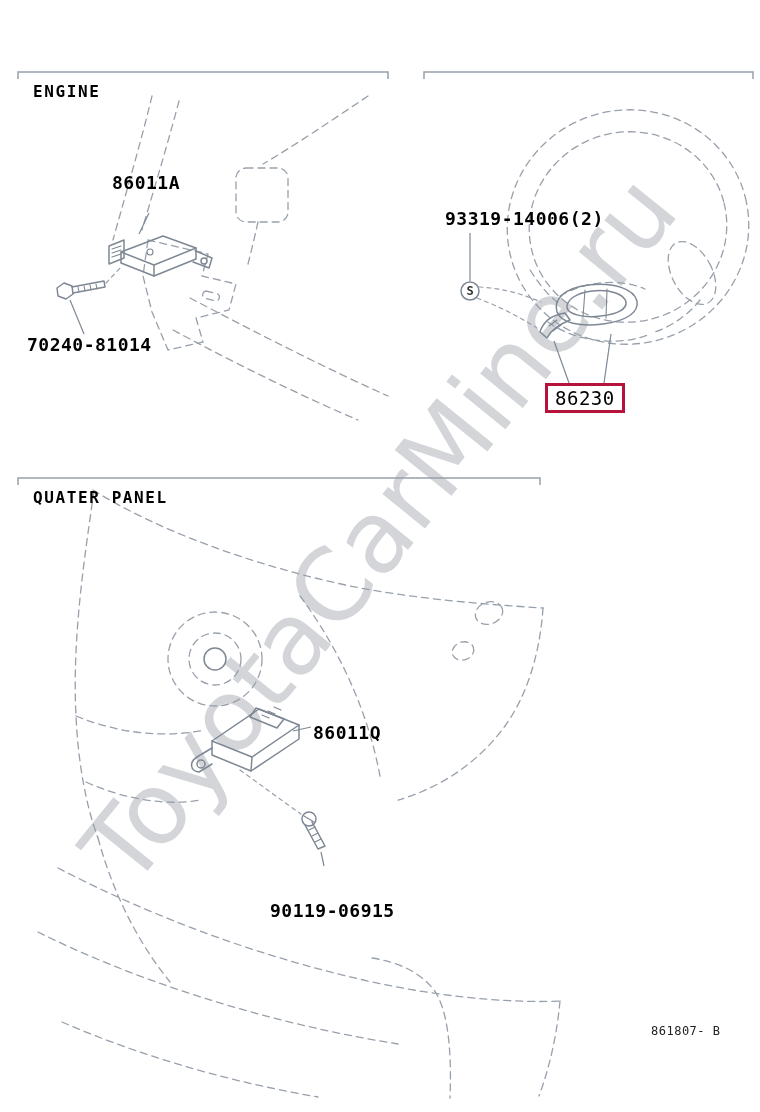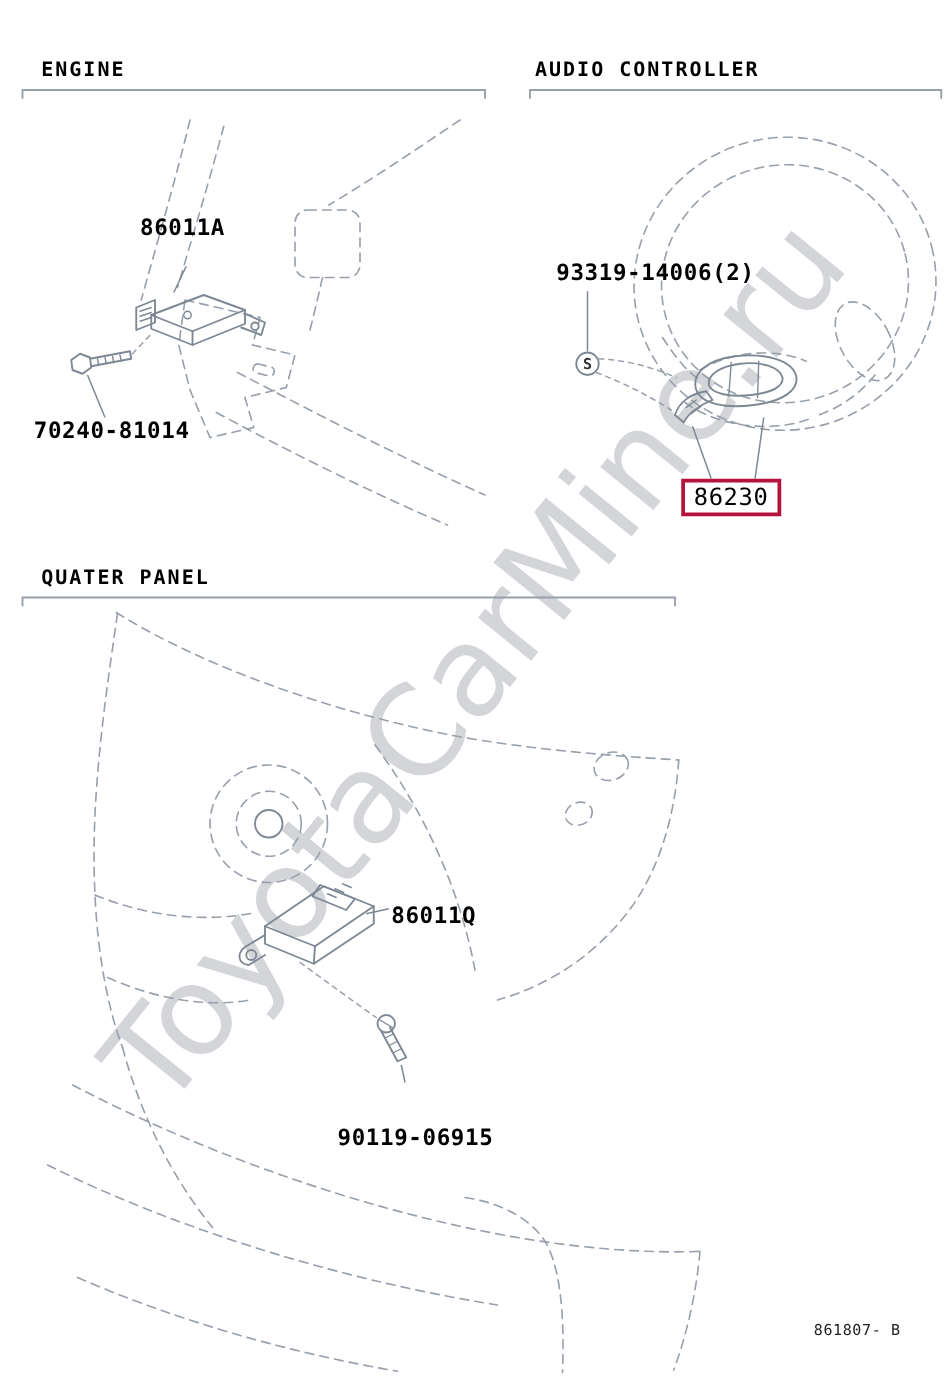--- a/index.html
+++ b/index.html
@@ -21,36 +21,36 @@
     transform:rotate(-51deg);transform-origin:center;z-index:1;user-select:none;
   }
   svg.art{position:absolute;left:0;top:0;z-index:2;}
   .d  {fill:none;stroke:var(--line,#98a0ab);stroke-width:1.3;stroke-dasharray:7 5;stroke-linecap:round;}
   .d2 {fill:none;stroke:var(--line,#98a0ab);stroke-width:1.2;stroke-dasharray:4 4;stroke-linecap:round;}
   .s  {fill:none;stroke:var(--line_dark,#7e8894);stroke-width:1.5;stroke-linejoin:round;stroke-linecap:round;}
   .sn {fill:none;stroke:var(--line_dark,#7e8894);stroke-width:1.1;stroke-linecap:round;}
   .ld {fill:none;stroke:var(--line_dark,#7e8894);stroke-width:1.2;}
   .hd {fill:none;stroke:var(--line,#98a0ab);stroke-width:1.5;}
   .title{
-    position:absolute;z-index:3;font-size:16px;font-weight:bold;letter-spacing:1.6px;white-space:nowrap;color:#000;
+    position:absolute;z-index:3;font-size:16px;font-weight:bold;letter-spacing:1.6px;white-space:nowrap;color:#000;margin-top:36px;
   }
   .plabel{
     position:absolute;z-index:3;font-size:18px;font-weight:bold;letter-spacing:.5px;white-space:nowrap;color:#000;
   }
   .s-symbol{
     position:absolute;z-index:3;width:14px;height:16px;text-align:center;
     font-size:12px;line-height:16px;font-weight:bold;color:#333;
   }
   .highlight-box{
     position:absolute;z-index:3;border:3px solid var(--highlight,#b5123c);
     padding:1px 7px;background:#fff;
   }
   .highlight-box span{font-size:19px;font-weight:normal;letter-spacing:.5px;color:#000;}
   .docnum{
-    position:absolute;z-index:3;left:651px;top:1057px;font-size:12px;color:#222;letter-spacing:.5px;
+    position:absolute;z-index:3;left:651px;top:1024px;font-size:12px;color:#222;letter-spacing:.5px;
   }
 </style>
 </head>
 <body>
 
 <div class="page">
 
   <div class="watermark">ToyotaCarMine.ru</div>
 
   <svg class="art" width="760" height="1112" viewBox="0 0 760 1112">
@@ -152,21 +152,20 @@
         <path class="s" d="M305,825 L318,849 M312,822 L325,846 M318,849 L325,846"></path>
         <path class="sn" d="M309,830 l6,-3 M312,836 l6,-3 M315,842 l6,-3"></path>
       </g>
       <path class="d2" d="M240,770 C262,786 284,802 301,814"></path>
       <path class="ld" d="M293,731 L311,727"></path>
       <path class="ld" d="M321,852 L324,866"></path>
     </g>
   </svg>
 
   <div class="title" style="left:33px;top:46px">ENGINE</div>
-  <div class="title" style="left:428px;top:46px">AUDIO CONTROLLER</div>
   <div class="title" style="left:33px;top:452px">QUATER PANEL</div>
 
   <div class="plabel" style="left:112px;top:172px">86011A</div>
   <div class="plabel" style="left:27px;top:334px">70240-81014</div>
 
   <div class="plabel" style="left:445px;top:208px">93319-14006(2)</div>
   <div class="s-symbol" style="left:463px;top:283px">S</div>
   <div class="highlight-box" style="left:545px;top:383px">
     <span>86230</span>
   </div>

